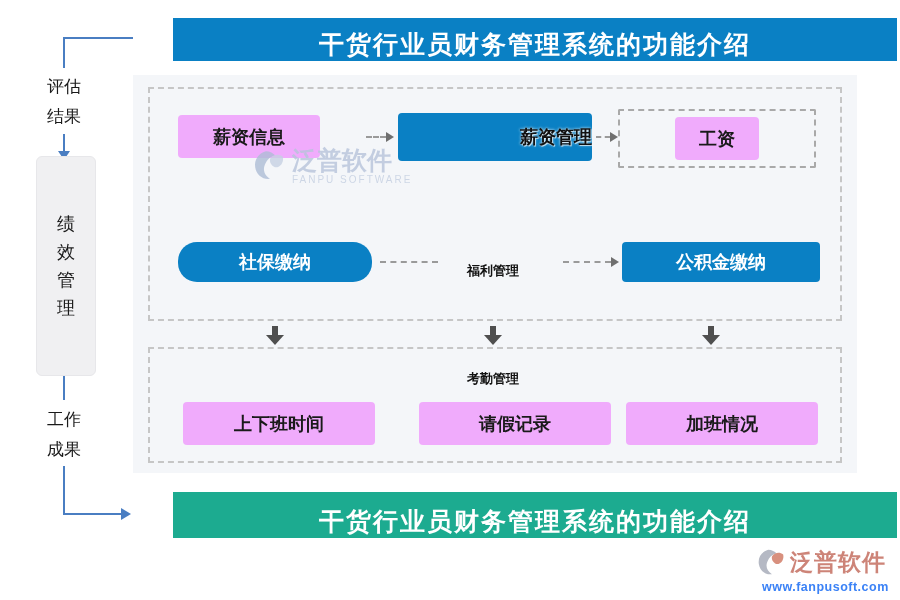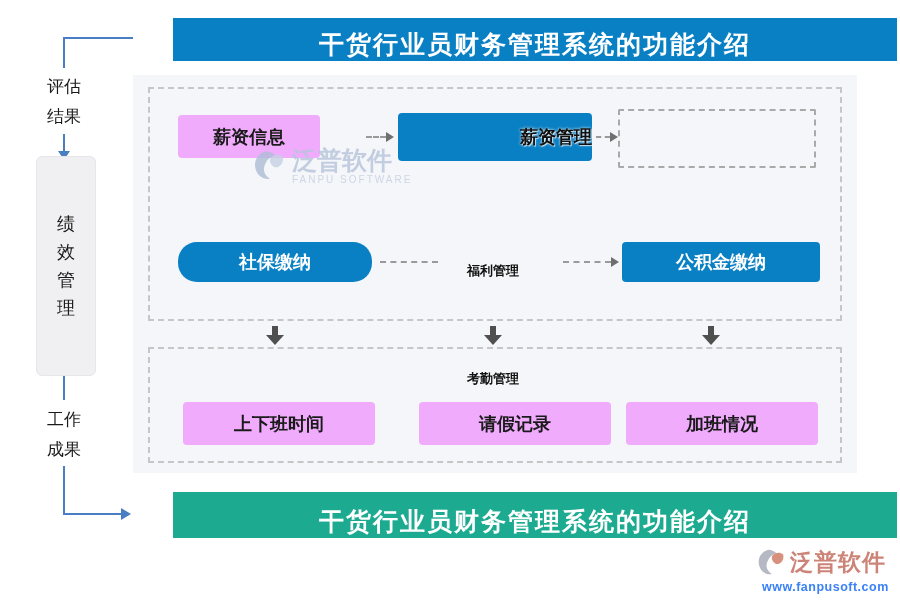--- a/index.html
+++ b/index.html
@@ -119,20 +119,23 @@
 <div class="abs dline" style="left:366px;top:136px;width:20px;"></div>
 <div class="abs dhead" style="left:386px;top:132px;"></div>
 
 <div class="abs node blue-node dark-text" style="left:398px;top:113px;width:194px;height:48px;justify-content:flex-end;">
   <span>薪资管理</span>
 </div>
 <div class="abs dline" style="left:596px;top:136px;width:14px;"></div>
 <div class="abs dhead" style="left:610px;top:132px;"></div>
 
 <div class="abs outputs-group">
+  <div class="node gray-node">
+    <span>工资</span>
+  </div>
 </div>
 
 <div class="abs watermark">
   <svg width="34" height="36" viewBox="0 0 32 32">
     <path d="M13 3 C6 5 2 11 3 18 C4 25 10 30 17 29 C12 26 10 21 12 16 C14 11 17 8 22 7 C20 5 17 3 13 3 Z" fill="#aebdd6"></path>
     <path d="M17 10 C20 6 25 5 29 8 C30 12 28 17 24 18 C20 19 16 14 17 10 Z" fill="#c6d1e3"></path>
   </svg>
   <div class="wm-text">
     <div class="wm-name">泛普软件</div>
     <div class="wm-sub">FANPU SOFTWARE</div>

